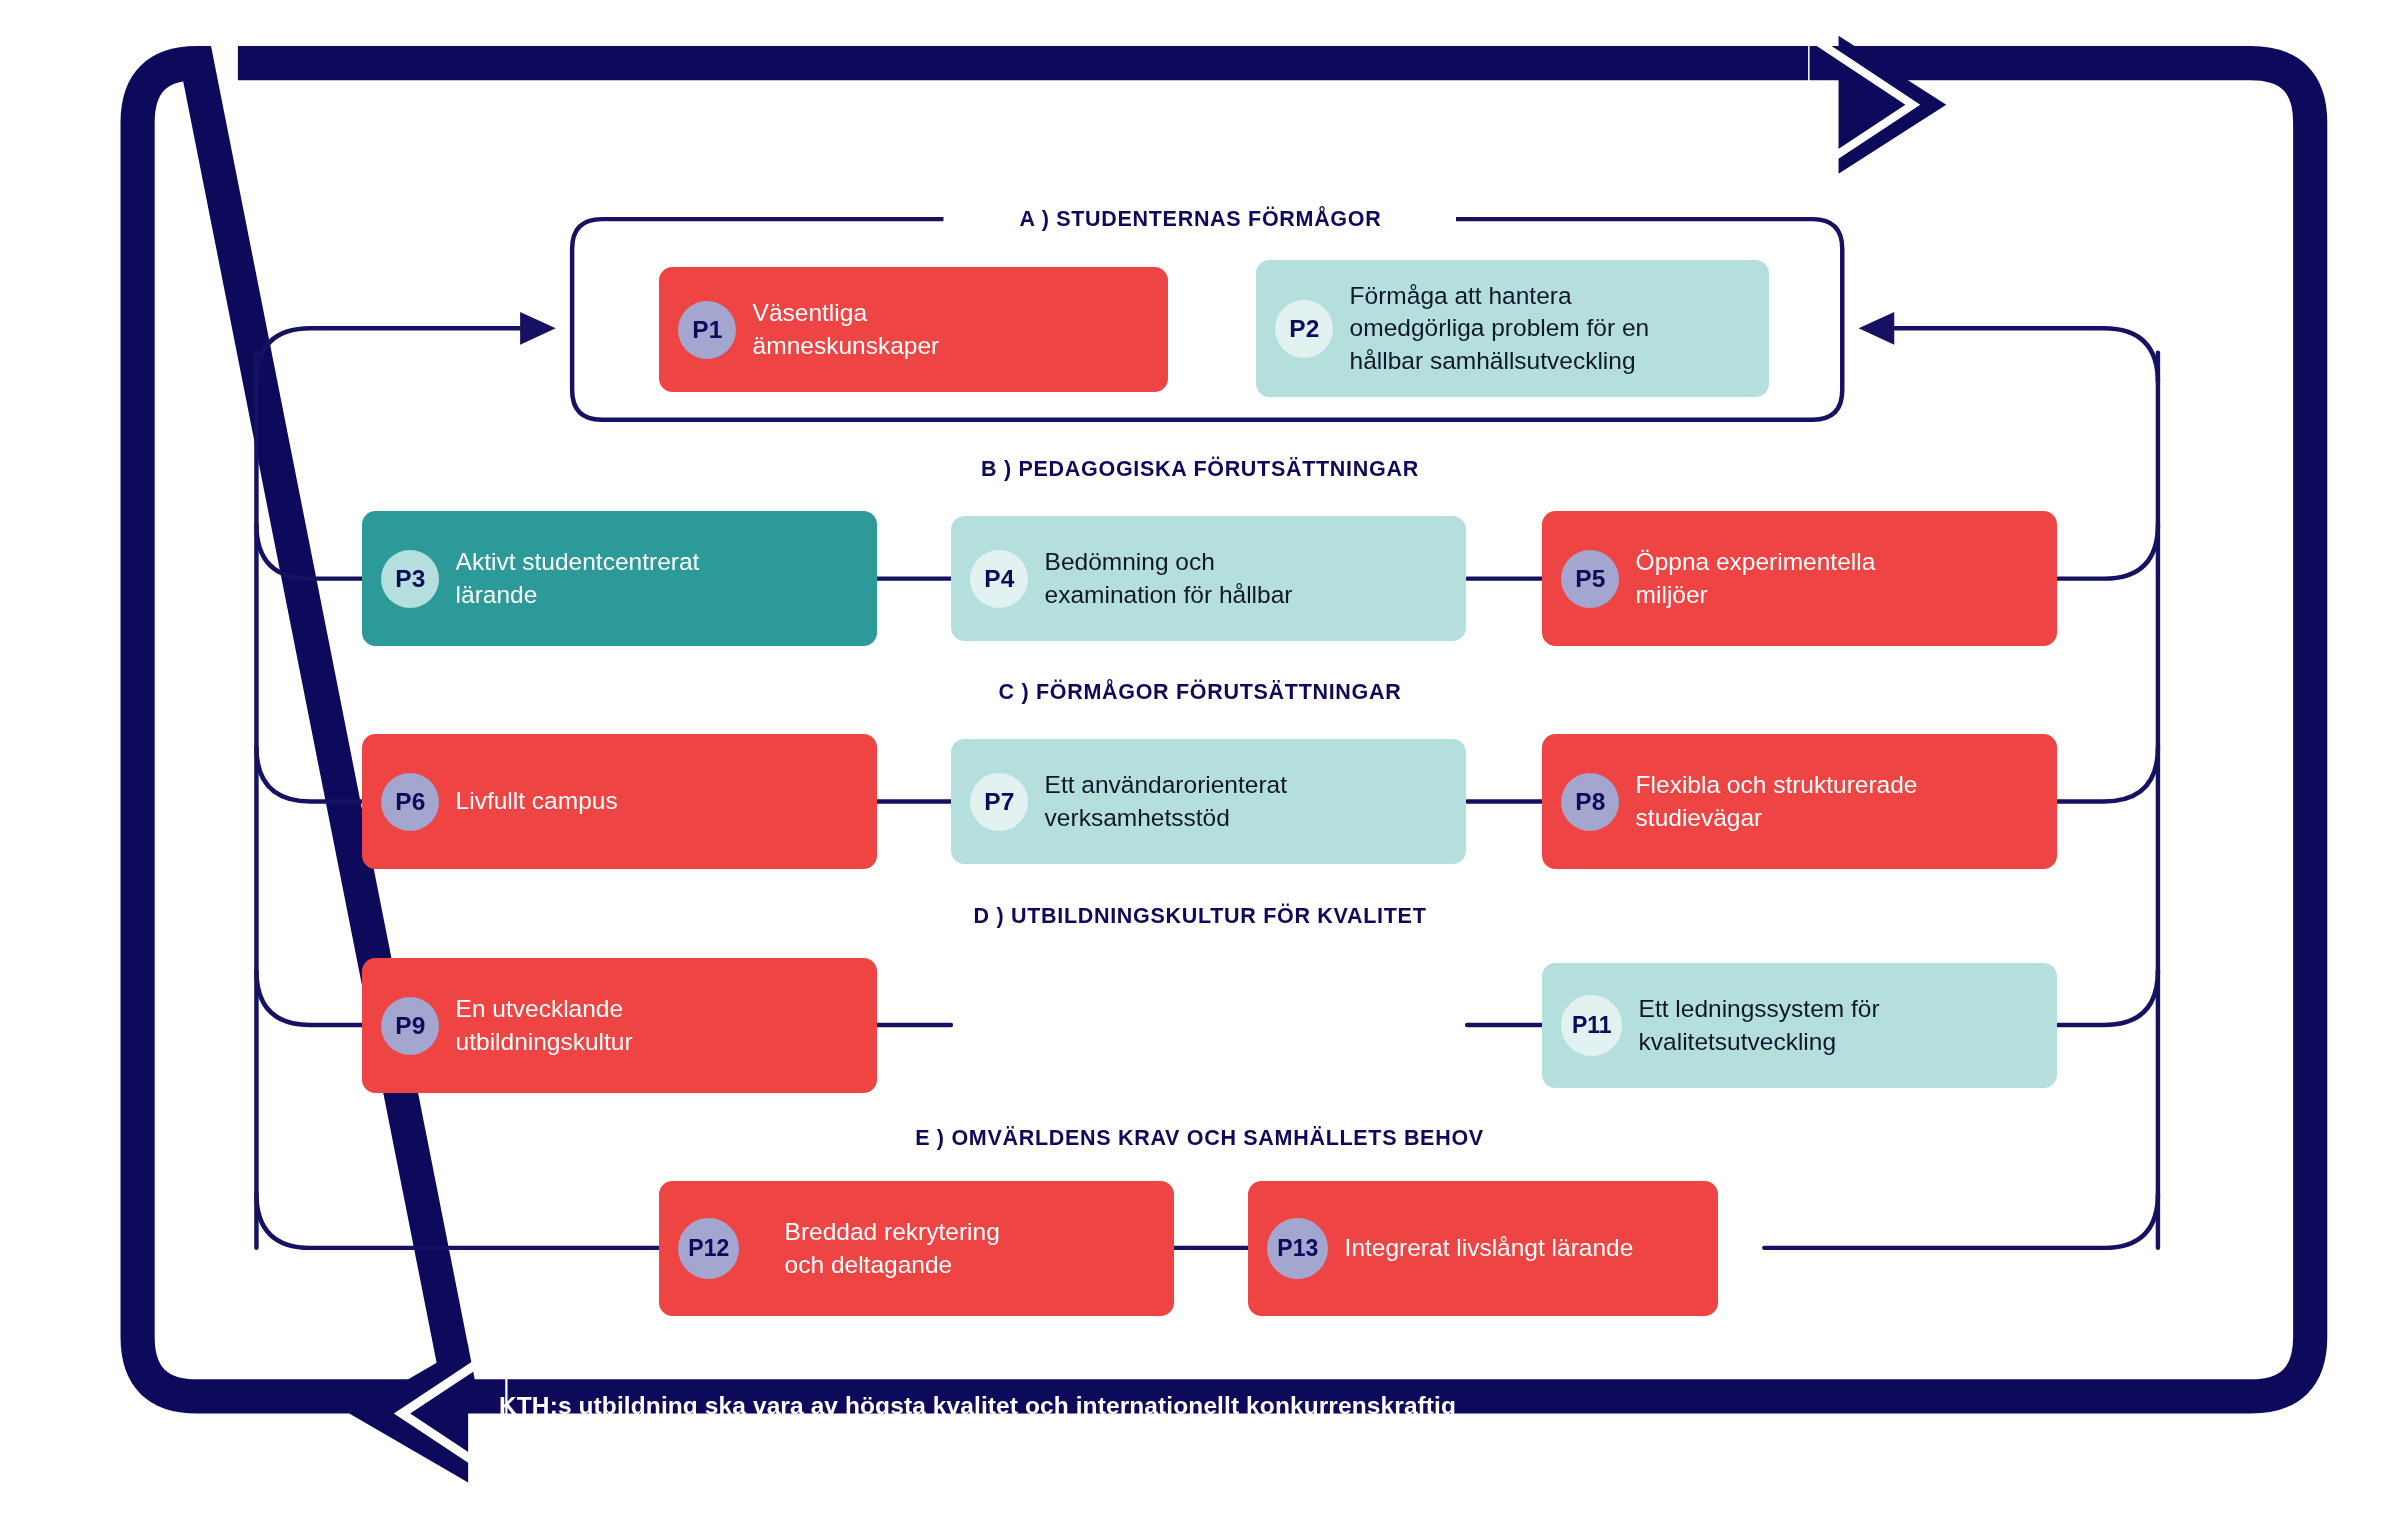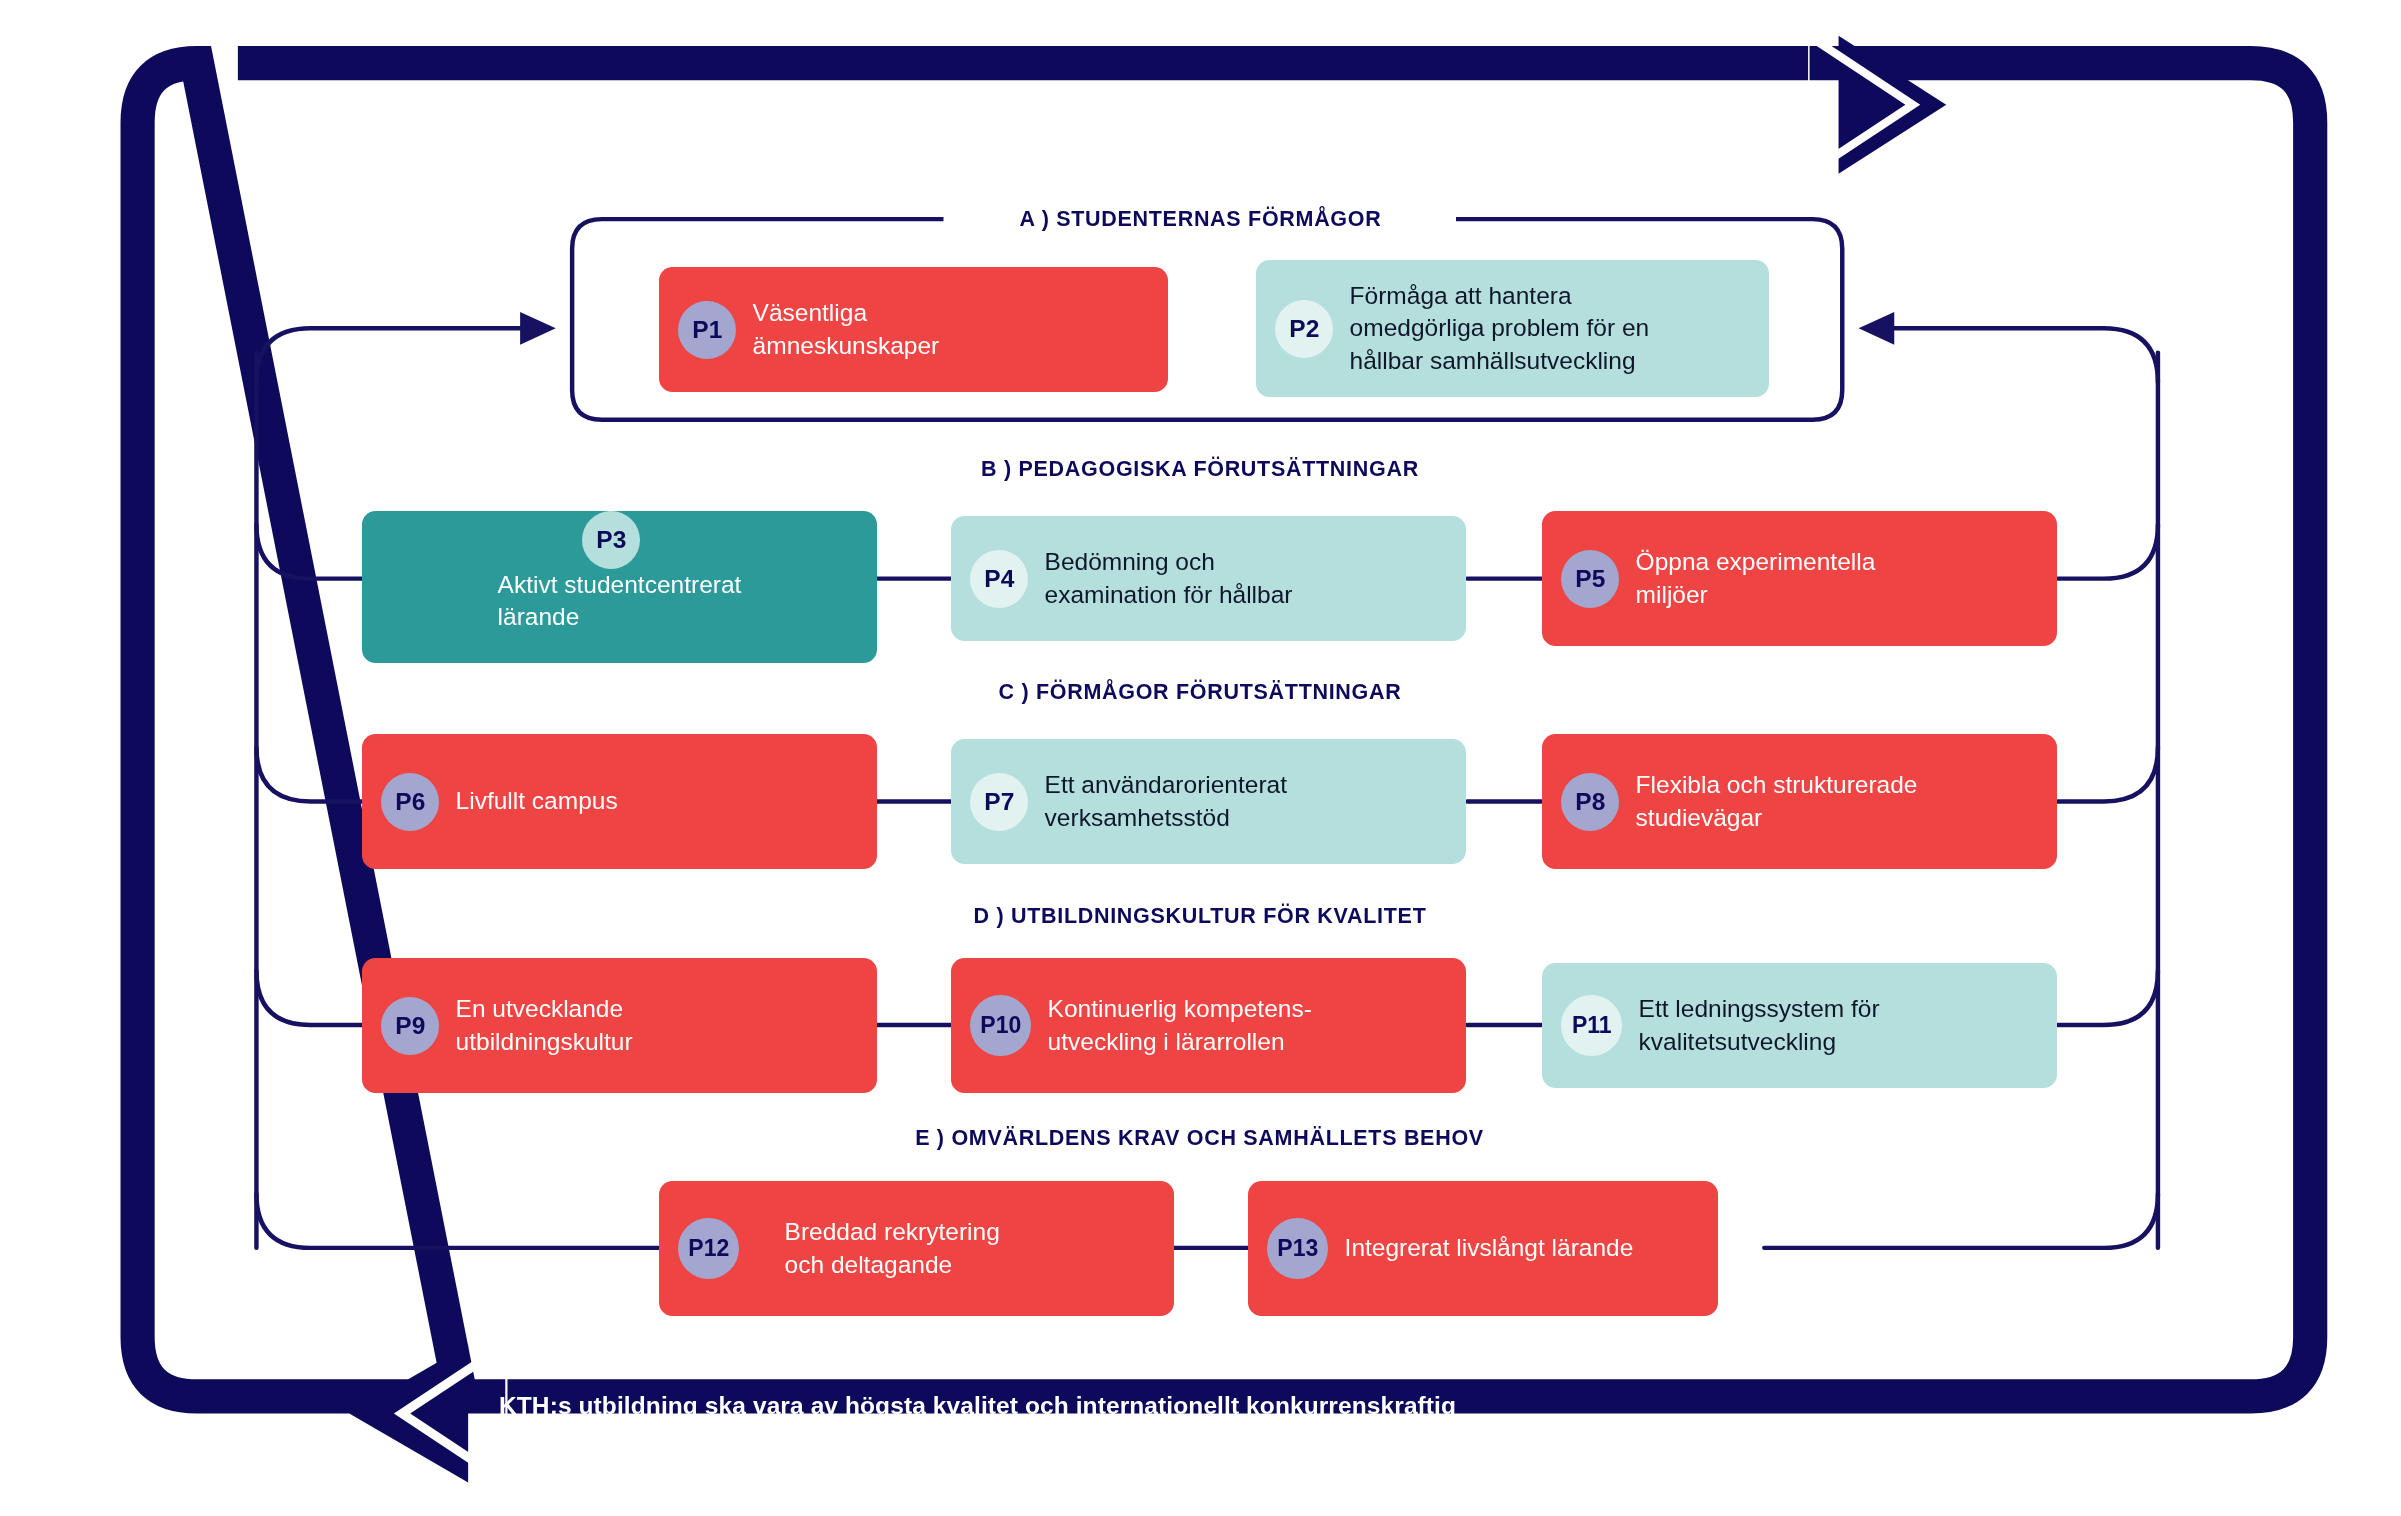--- a/index.html
+++ b/index.html
@@ -181,21 +181,21 @@
 
   <div class="card t-lightteal" style="left:1256px;top:260px;width:513px;height:137px;">
     <div class="badge">P2</div>
     <div class="ctext">
       <div>Förmåga att hantera</div>
       <div>omedgörliga problem för en</div>
       <div>hållbar samhällsutveckling</div>
     </div>
   </div>
 
-  <div class="card t-teal" style="left:362px;top:511px;width:515px;height:152px;flex-direction:column;">
+  <div class="card t-teal" style="left:362px;top:511px;width:515px;height:135px;">
     <div class="badge">P3</div>
     <div class="ctext">
       <div>Aktivt studentcentrerat</div>
       <div>lärande</div>
     </div>
   </div>
 
   <div class="card t-lightteal" style="left:951px;top:516px;width:515px;height:125px;">
     <div class="badge">P4</div>
     <div class="ctext">
@@ -236,27 +236,20 @@
   </div>
 
   <div class="card t-navy" style="left:362px;top:958px;width:515px;height:135px;">
     <div class="badge">P9</div>
     <div class="ctext">
       <div>En utvecklande</div>
       <div>utbildningskultur</div>
     </div>
   </div>
 
-  <div class="card t-navy" style="left:951px;top:958px;width:515px;height:135px;">
-    <div class="badge wide">P10</div>
-    <div class="ctext">
-      <div>Kontinuerlig kompetens-</div>
-      <div>utveckling i lärarrollen</div>
-    </div>
-  </div>
 
   <div class="card t-lightteal" style="left:1542px;top:963px;width:515px;height:125px;">
     <div class="badge wide">P11</div>
     <div class="ctext">
       <div>Ett ledningssystem för</div>
       <div>kvalitetsutveckling</div>
     </div>
   </div>
 
   <div class="card t-navy" style="left:659px;top:1181px;width:515px;height:135px;gap:29px;">

